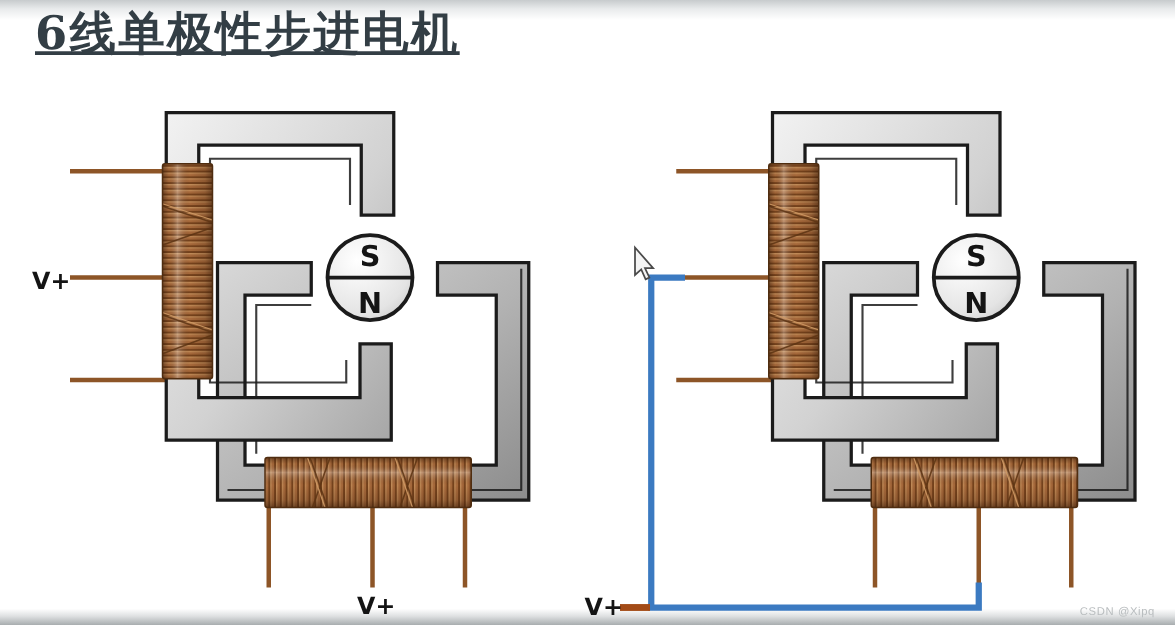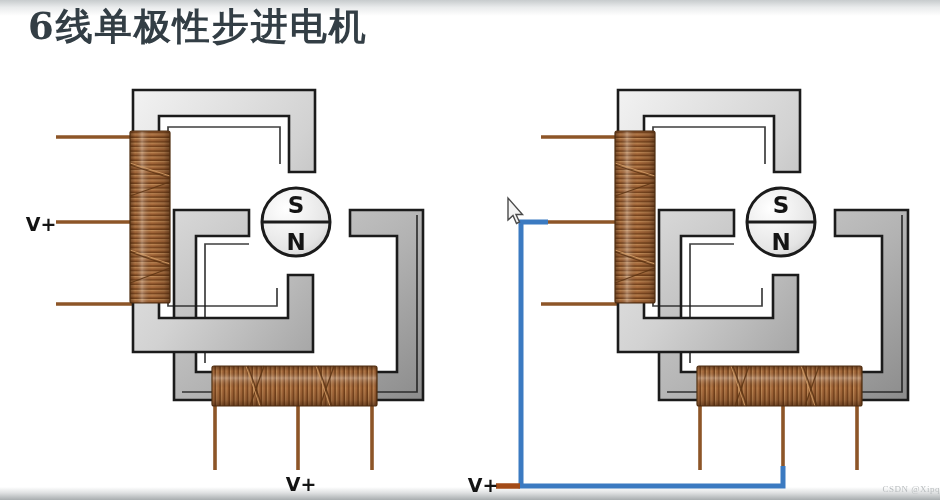--- a/index.html
+++ b/index.html
@@ -5,25 +5,25 @@
   html,body{margin:0;padding:0;background:#ffffff;}
   .stage{position:relative;width:940px;height:500px;background:#ffffff;overflow:hidden;
          font-family:"DejaVu Sans",sans-serif;}
   .band-top{position:absolute;top:0;left:0;right:0;height:16px;
     background:linear-gradient(180deg,#c7cbcd 0%,#e9ebec 45%,rgba(255,255,255,0) 100%);}
   .band-bottom{position:absolute;bottom:0;left:0;right:0;height:13px;
     background:linear-gradient(0deg,#a8adaf 0%,#dfe1e2 55%,rgba(255,255,255,0) 100%);}
   .title{position:absolute;top:4px;height:44px;line-height:44px;
     font-family:"DejaVu Serif","Liberation Serif",serif;
     font-weight:600;font-size:37px;color:#333e45;letter-spacing:2px;white-space:nowrap;}
-  .title-left{left:28px;}
+  .title-left{left:28px;text-decoration:underline;}
   .title-right{left:512px;}
   .diagram{position:absolute;left:0;top:0;width:940px;height:500px;}
-  .watermark{position:absolute;right:0;bottom:6px;font-size:9px;color:#b9bdbf;
-    letter-spacing:.5px;font-family:Liberation Serif, serif;}
+  .watermark{position:absolute;right:16px;bottom:6px;font-size:9px;color:#b9bdbf;
+    letter-spacing:.5px;font-family:Liberation Sans, sans-serif;}
 </style>
 </head>
 <body>
 
 <div class="stage">
   <div class="band-top"></div>
   <div class="band-bottom"></div>
 
   <div class="title title-left">6线单极性步进电机</div>
 

